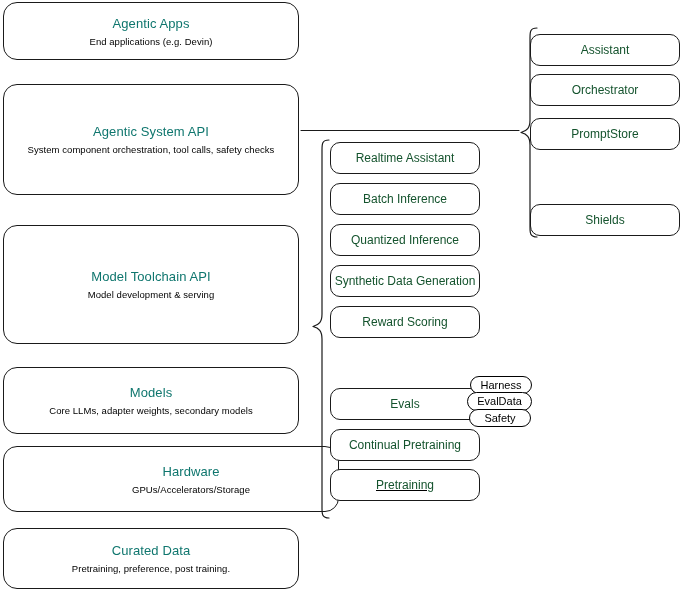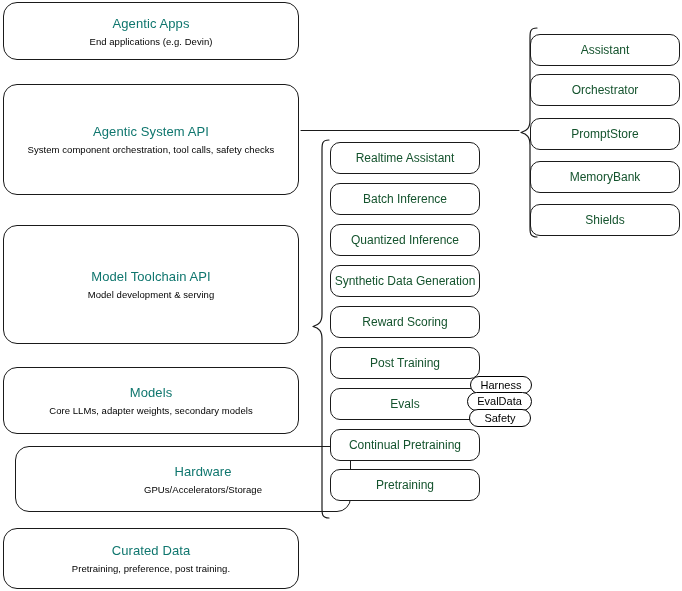--- a/index.html
+++ b/index.html
@@ -104,21 +104,21 @@
   <div class="box layer-box" style="left:3px; top:225px; width:296px; height:119px;">
     <div class="layer-title">Model Toolchain API</div>
     <div class="layer-sub">Model development &amp; serving</div>
   </div>
 
   <div class="box layer-box" style="left:3px; top:367px; width:296px; height:67px;">
     <div class="layer-title">Models</div>
     <div class="layer-sub">Core LLMs, adapter weights, secondary models</div>
   </div>
 
-  <div class="box layer-box" style="left:15px; top:446px; width:336px; height:66px;padding-left:40px;">
+  <div class="box layer-box" style="left:3px; top:446px; width:336px; height:66px;padding-left:40px;">
     <div class="layer-title">Hardware</div>
     <div class="layer-sub">GPUs/Accelerators/Storage</div>
   </div>
 
   <div class="box layer-box" style="left:3px; top:528px; width:296px; height:61px;">
     <div class="layer-title">Curated Data</div>
     <div class="layer-sub">Pretraining, preference, post training.</div>
   </div>
 
   <div class="connector" style="left:299px; top:124px; width:222px; height:14px;">
@@ -159,30 +159,27 @@
   </div>
   <div class="box cap-box" style="left:330px; top:224px; width:150px; height:32px;">
     <div class="cap-label">Quantized Inference</div>
   </div>
   <div class="box cap-box" style="left:330px; top:265px; width:150px; height:32px;">
     <div class="cap-label">Synthetic Data Generation</div>
   </div>
   <div class="box cap-box" style="left:330px; top:306px; width:150px; height:32px;">
     <div class="cap-label">Reward Scoring</div>
   </div>
-  <div class="box cap-box" style="left:330px; top:347px; width:150px; height:32px;">
-    <div class="cap-label">Post Training</div>
-  </div>
   <div class="box cap-box" style="left:330px; top:388px; width:150px; height:32px;">
     <div class="cap-label">Evals</div>
   </div>
   <div class="box cap-box" style="left:330px; top:429px; width:150px; height:32px;">
     <div class="cap-label">Continual Pretraining</div>
   </div>
-  <div class="box cap-box" style="left:330px; top:469px; width:150px; height:32px;">
+  <div class="box cap-box" style="left:330px; top:469px; width:150px; height:32px;text-decoration:underline;">
     <div class="cap-label">Pretraining</div>
   </div>
 
   <div class="pill" style="left:470px; top:376px; width:62px; height:18px; z-index:21;">
     <span>Harness</span>
   </div>
   <div class="pill" style="left:467px; top:392px; width:65px; height:19px; z-index:22;">
     <span>EvalData</span>
   </div>
   <div class="pill" style="left:469px; top:409px; width:62px; height:18px; z-index:23;">
@@ -191,20 +188,17 @@
 
   <div class="box cap-box" style="left:530px; top:34px; width:150px; height:32px;">
     <div class="cap-label">Assistant</div>
   </div>
   <div class="box cap-box" style="left:530px; top:74px; width:150px; height:32px;">
     <div class="cap-label">Orchestrator</div>
   </div>
   <div class="box cap-box" style="left:530px; top:118px; width:150px; height:32px;">
     <div class="cap-label">PromptStore</div>
   </div>
-  <div class="box cap-box" style="left:530px; top:161px; width:150px; height:32px;">
-    <div class="cap-label">MemoryBank</div>
-  </div>
   <div class="box cap-box" style="left:530px; top:204px; width:150px; height:32px;">
     <div class="cap-label">Shields</div>
   </div>
 
 </div>
 
 </body></html>

